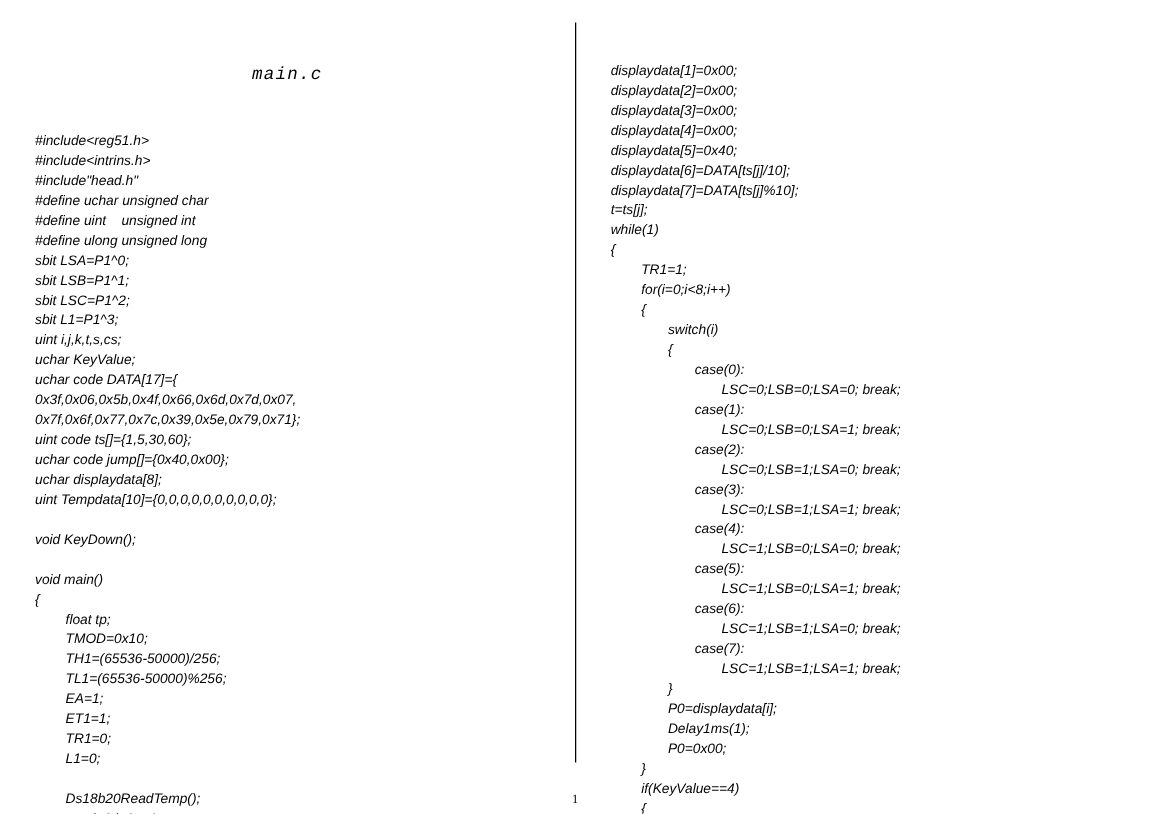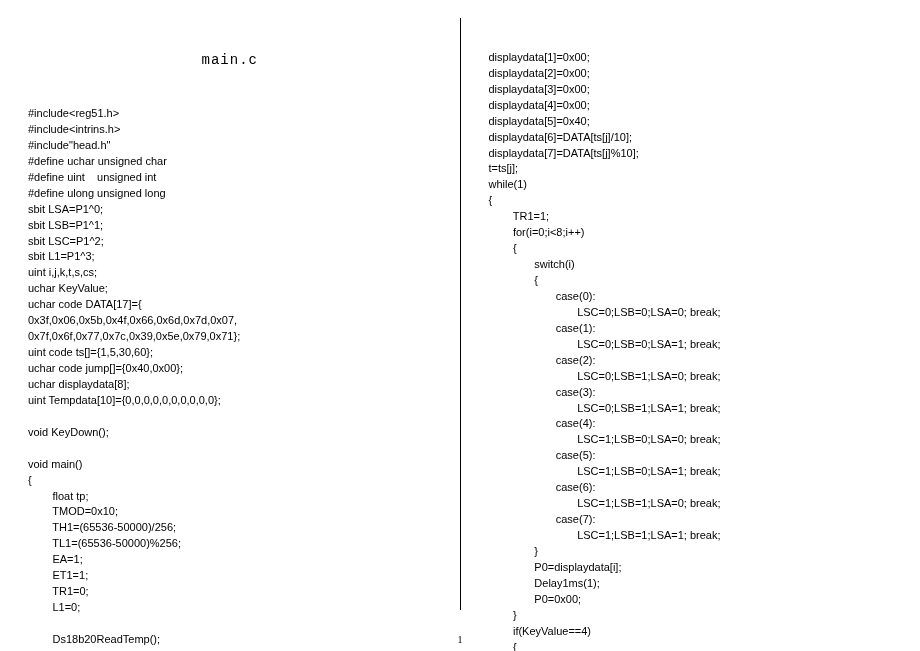--- a/index.html
+++ b/index.html
@@ -16,20 +16,21 @@
   .page {
     display: flex;
     width: 100%;
     height: 620px;
   }
   .column {
     flex: 1;
     padding: 18px 28px 0 28px;
     white-space: pre;
     line-height: 1.45;
+    font-style: italic;
   }
   .sep {
     width: 1px;
     background: #000;
     margin-top: 18px;
     margin-bottom: 10px;
   }
   .title {
     font-family: "Courier New", monospace;
     font-size: 14px;

